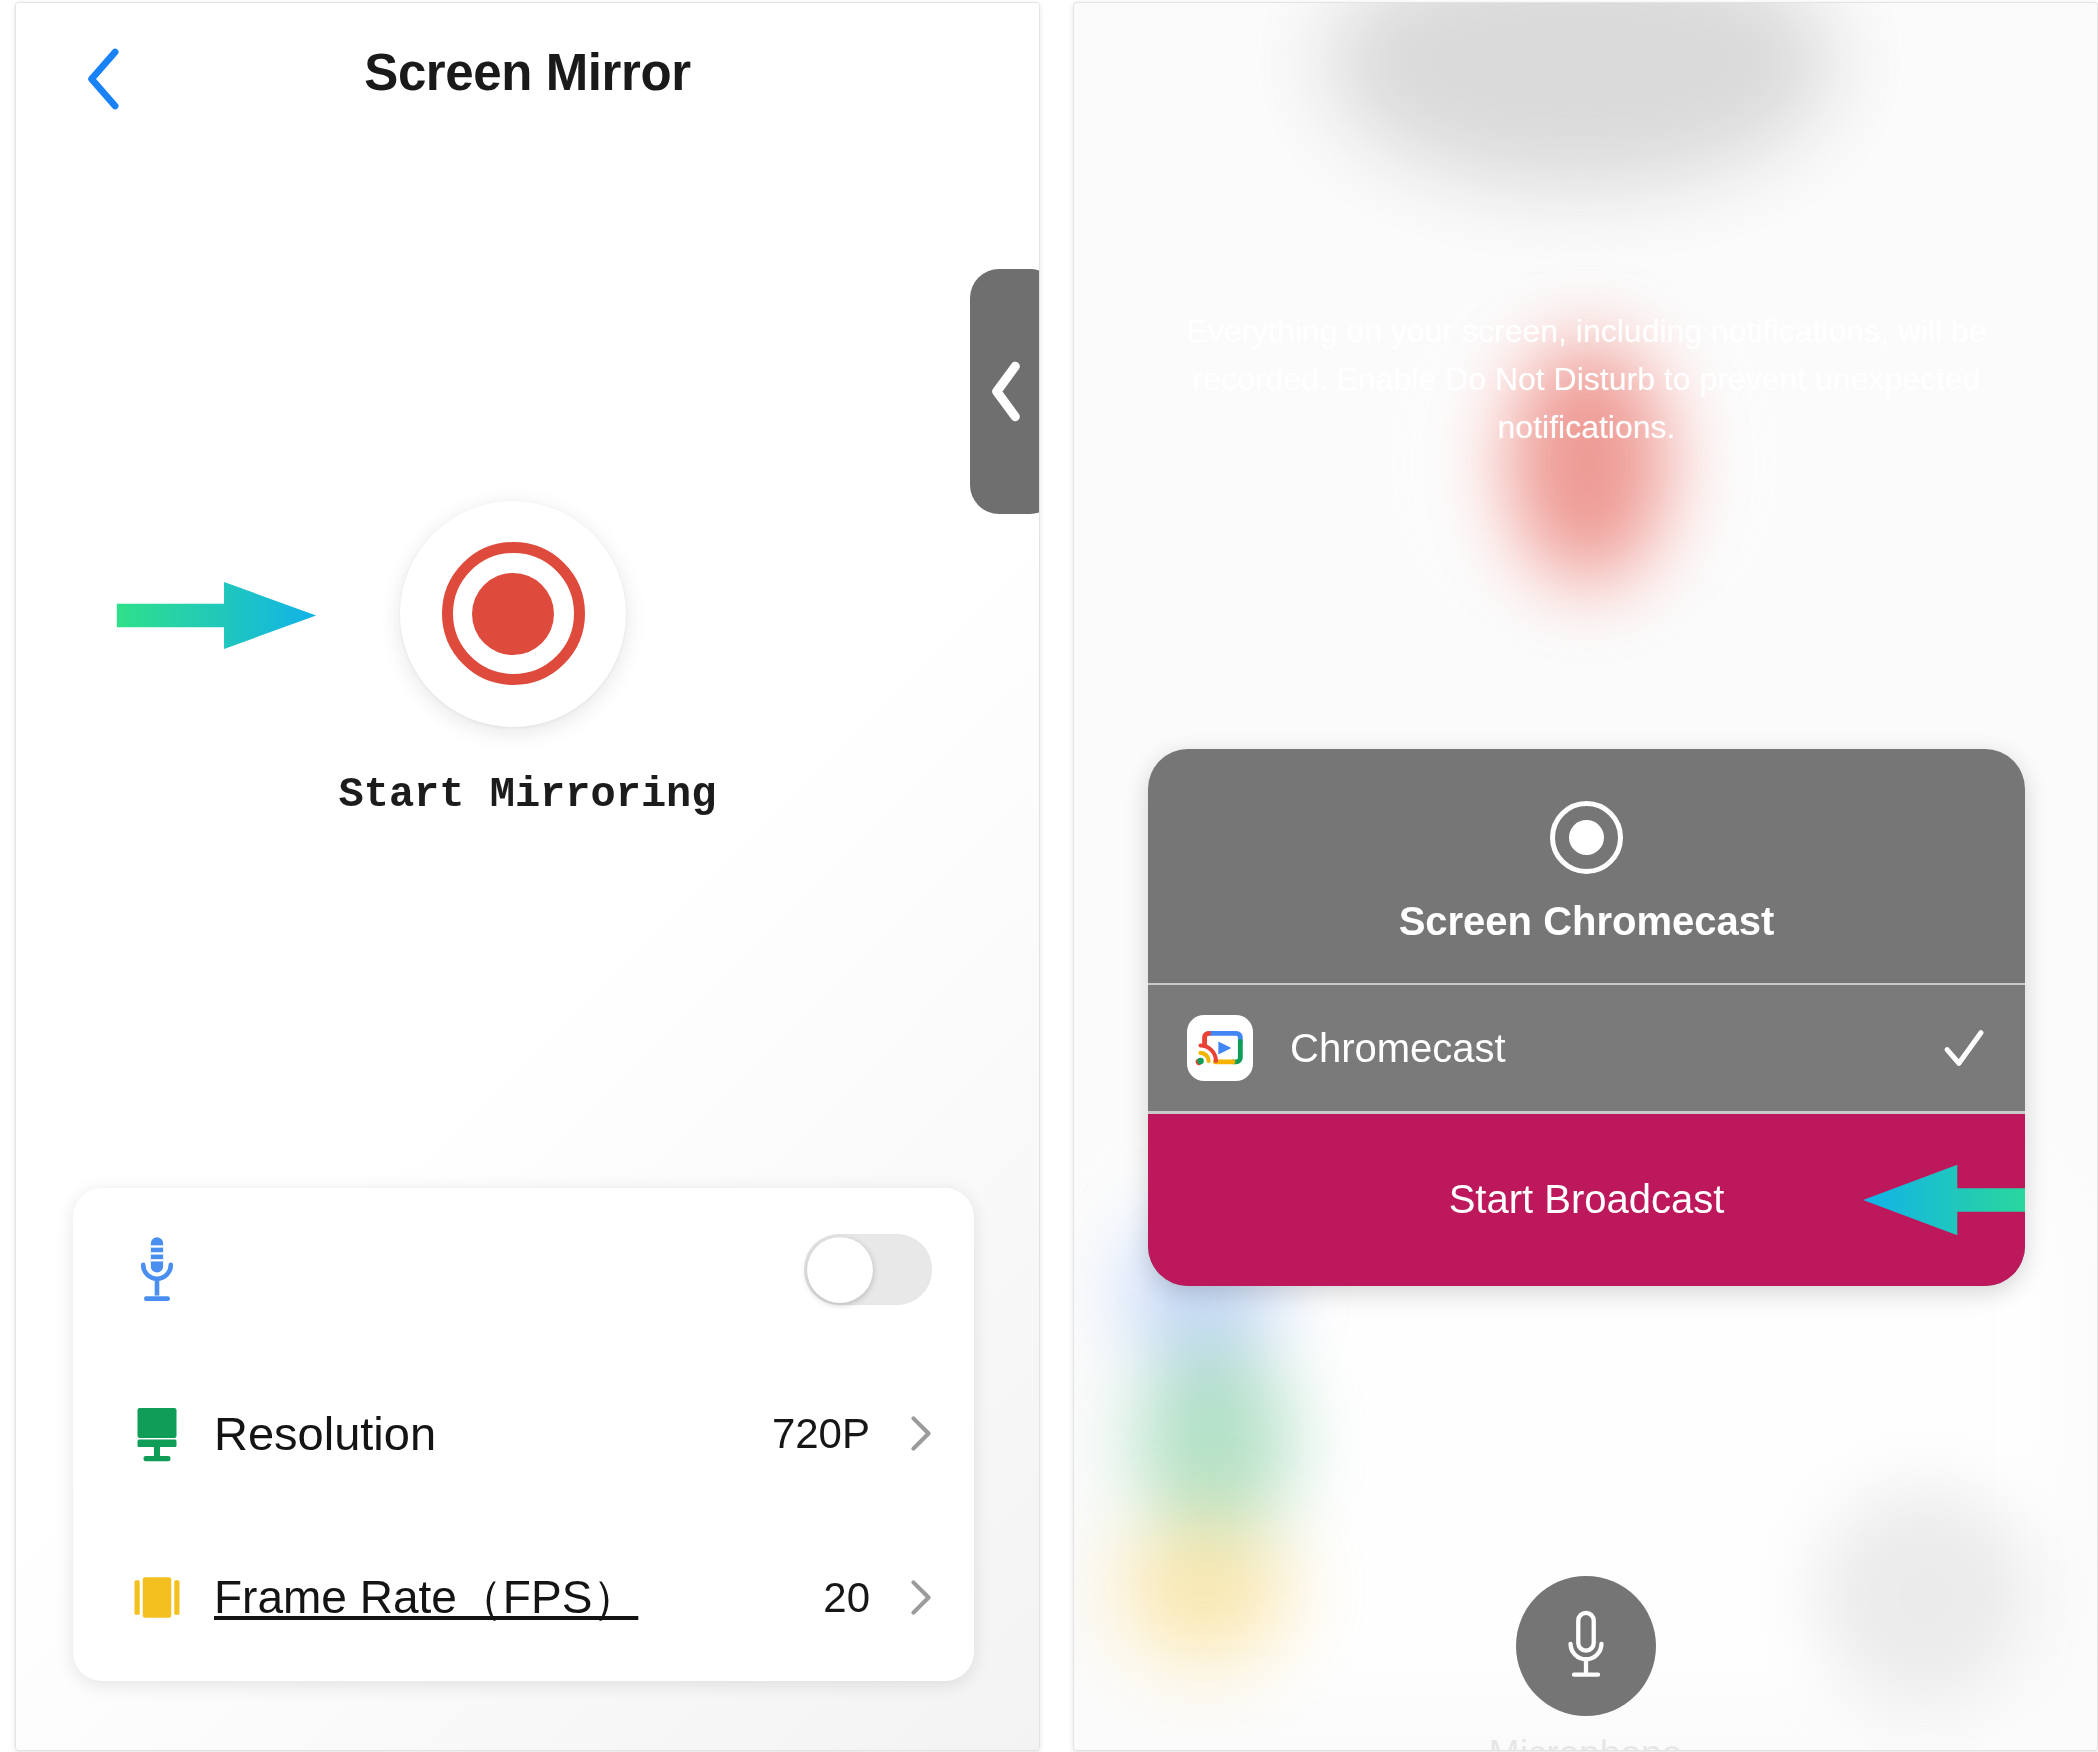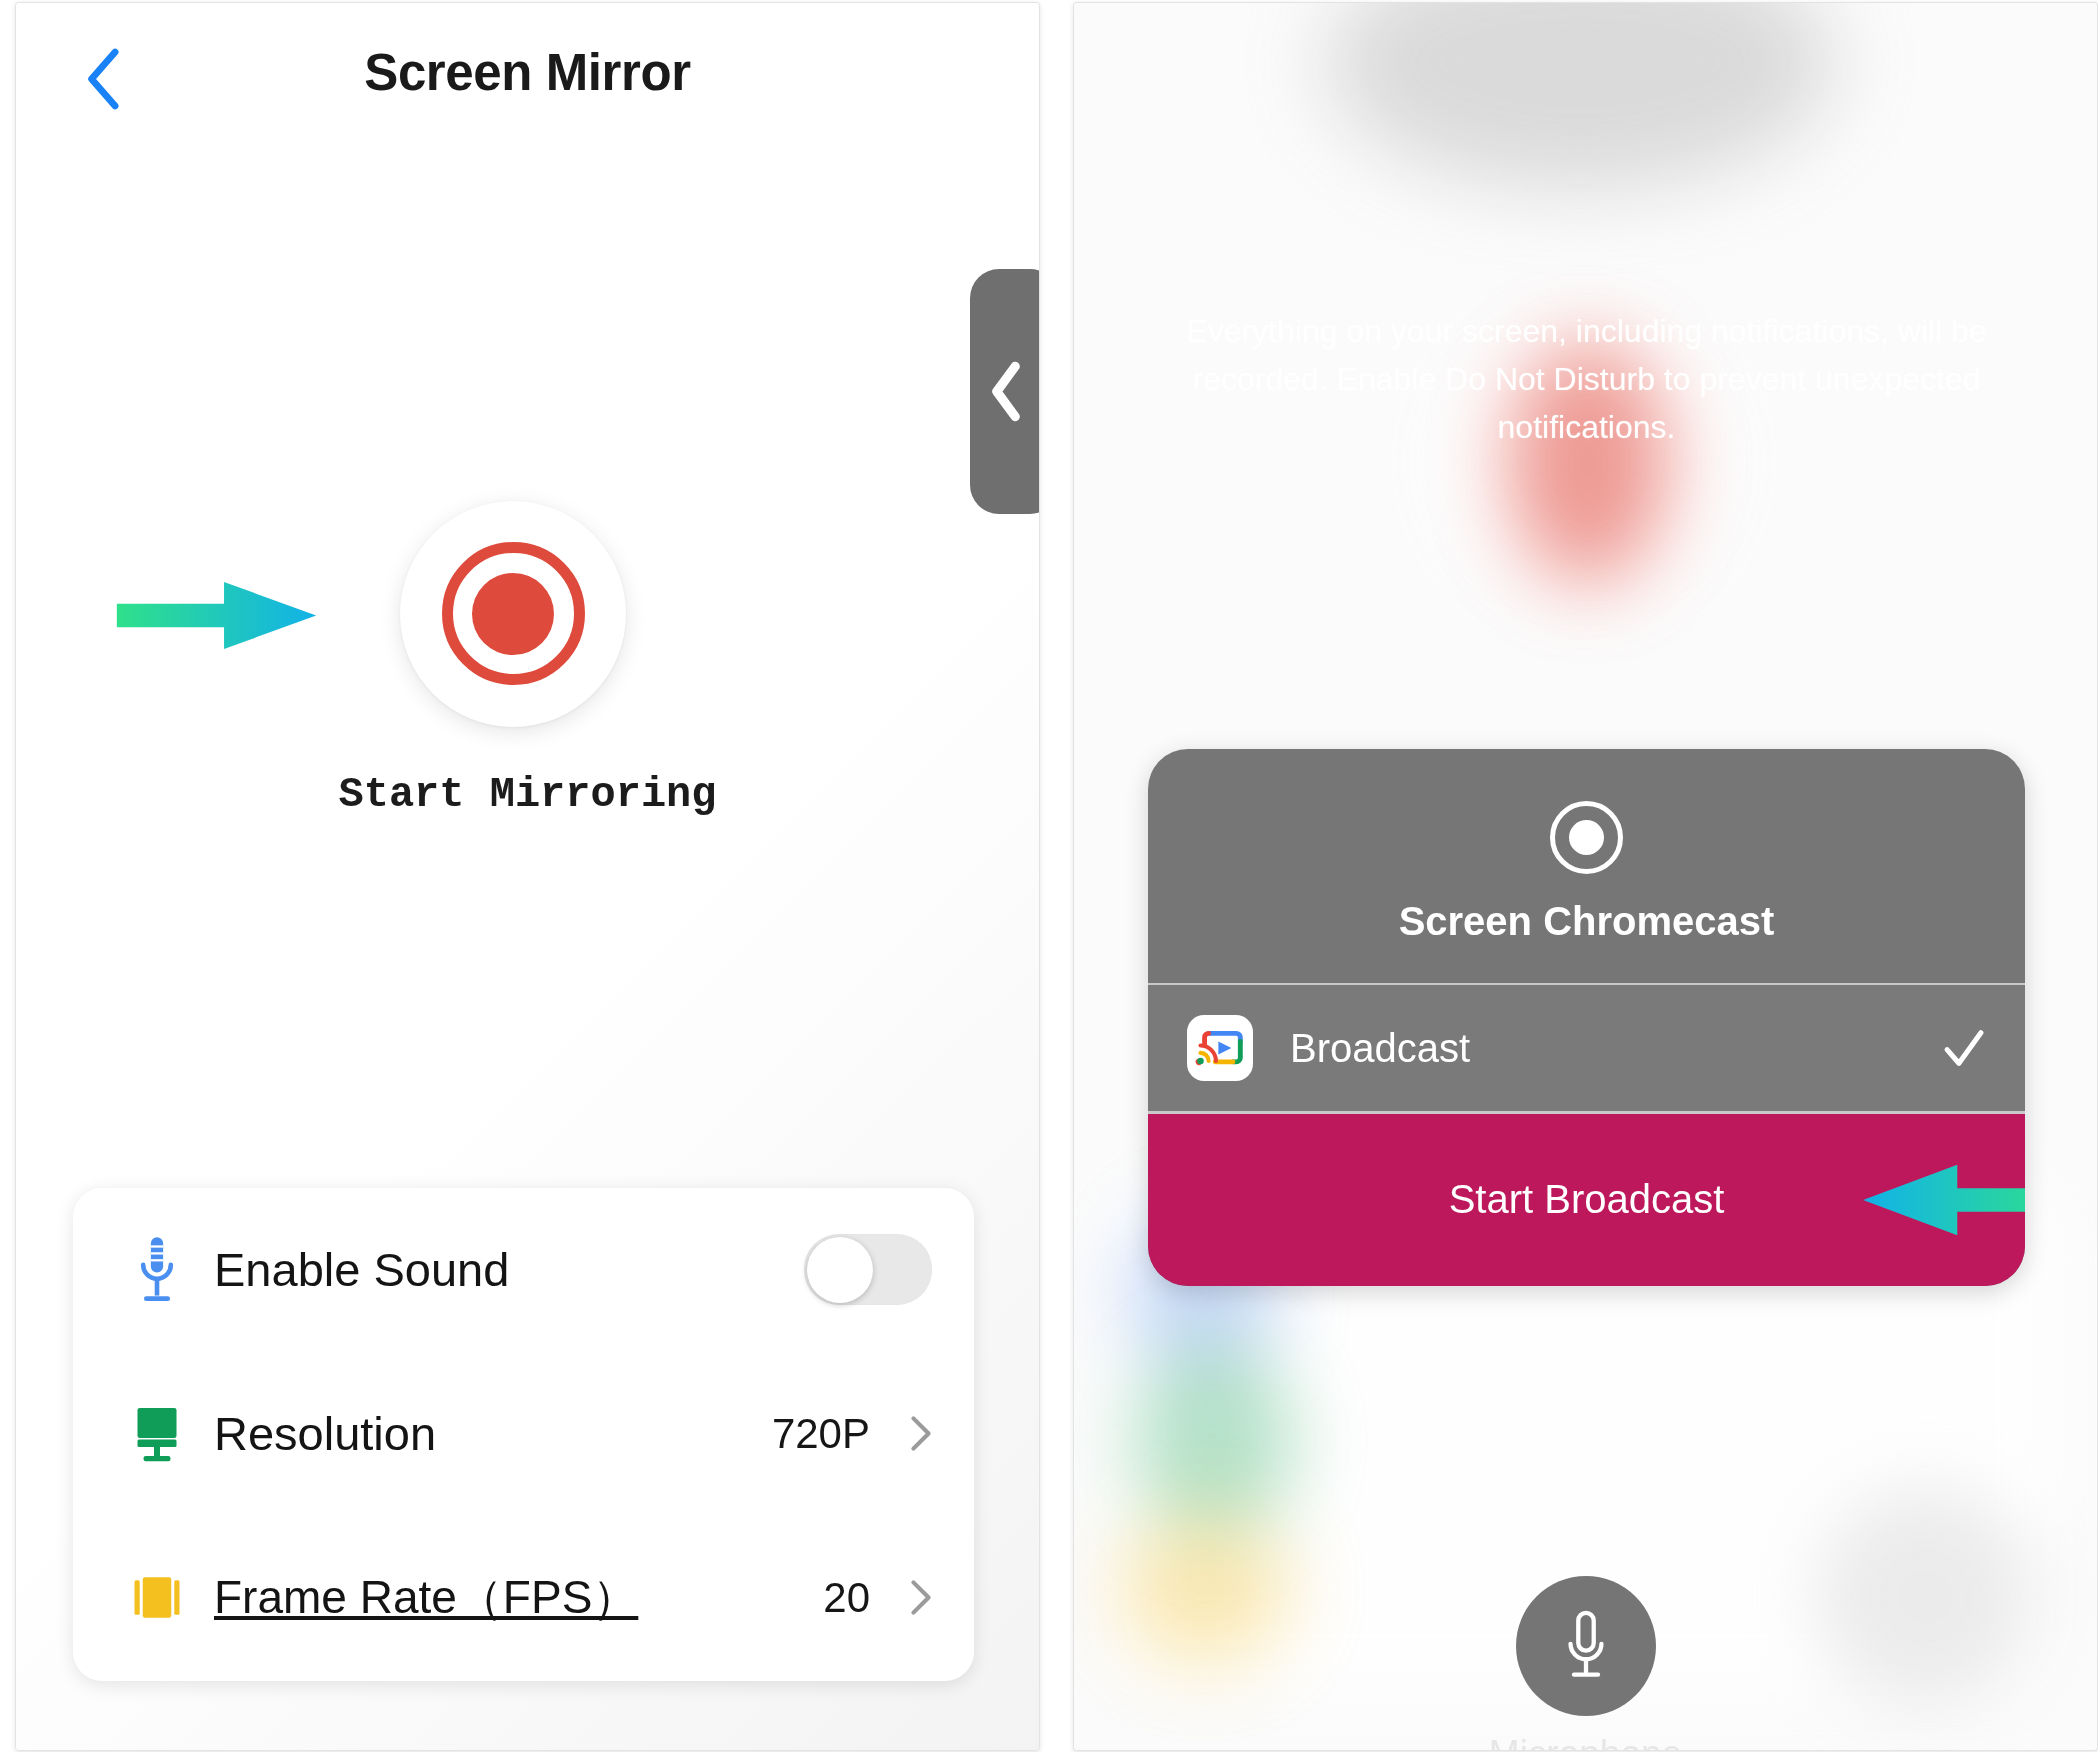--- a/index.html
+++ b/index.html
@@ -363,21 +363,20 @@
           <svg viewBox="0 0 60 92" width="46" height="71">
             <rect x="22" y="4" width="16" height="46" rx="8" fill="#4a8ef0"></rect>
             <line x1="22" y1="16" x2="38" y2="16" stroke="#ffffff" stroke-width="3"></line>
             <line x1="22" y1="25" x2="38" y2="25" stroke="#ffffff" stroke-width="3"></line>
             <line x1="22" y1="34" x2="38" y2="34" stroke="#ffffff" stroke-width="3"></line>
             <path d="M12,40 a18,18 0 0 0 36,0" fill="none" stroke="#4a8ef0" stroke-width="6" stroke-linecap="round"></path>
             <line x1="30" y1="58" x2="30" y2="80" stroke="#4a8ef0" stroke-width="6"></line>
             <line x1="16" y1="84" x2="44" y2="84" stroke="#4a8ef0" stroke-width="6" stroke-linecap="round"></line>
           </svg>
         </div>
-        <div class="setting-label">Enable Sound</div>
         <div class="setting-right">
           <div class="toggle">
             <div class="toggle-knob"></div>
           </div>
         </div>
       </div>
 
       <div class="setting-row">
         <div class="setting-icon">
           <svg viewBox="0 0 72 76" width="54" height="57">
@@ -449,21 +448,21 @@
             <path d="M57,24 v20 a5,5 0 0 1 -5,5 h-4" fill="none" stroke="#0f9d58" stroke-width="6" stroke-linecap="round"></path>
             <path d="M48,49 h-22" fill="none" stroke="#f4b400" stroke-width="6" stroke-linecap="round"></path>
             <path d="M18,14 a5,5 0 0 0 -5,5 v10" fill="none" stroke="#ea4335" stroke-width="6" stroke-linecap="round"></path>
             <path d="M6,49 a0.1,0.1 0 0 1 0.1,0" fill="none" stroke="#ea4335" stroke-width="8" stroke-linecap="round"></path>
             <circle cx="8" cy="48" r="4" fill="#0f9d58"></circle>
             <path d="M8,38 a10,10 0 0 1 10,10" fill="none" stroke="#f4b400" stroke-width="5" stroke-linecap="round"></path>
             <path d="M8,29 a19,19 0 0 1 19,19" fill="none" stroke="#ea4335" stroke-width="5" stroke-linecap="round"></path>
             <polygon points="30,24 46,32 30,40" fill="#4285f4"></polygon>
           </svg>
         </div>
-        <div class="device-name">Broadcast</div>
+        <div class="device-name">Chromecast</div>
         <svg class="check" viewBox="0 0 52 52">
           <polyline points="6,28 20,44 46,8" fill="none" stroke="#ffffff" stroke-width="6" stroke-linecap="round" stroke-linejoin="round"></polyline>
         </svg>
       </div>
 
       <div class="sheet-divider"></div>
 
       <div class="sheet-row action">
         <div class="action-label">Start Broadcast</div>
         <svg class="arrow-left-annot" viewBox="0 0 240 88">

